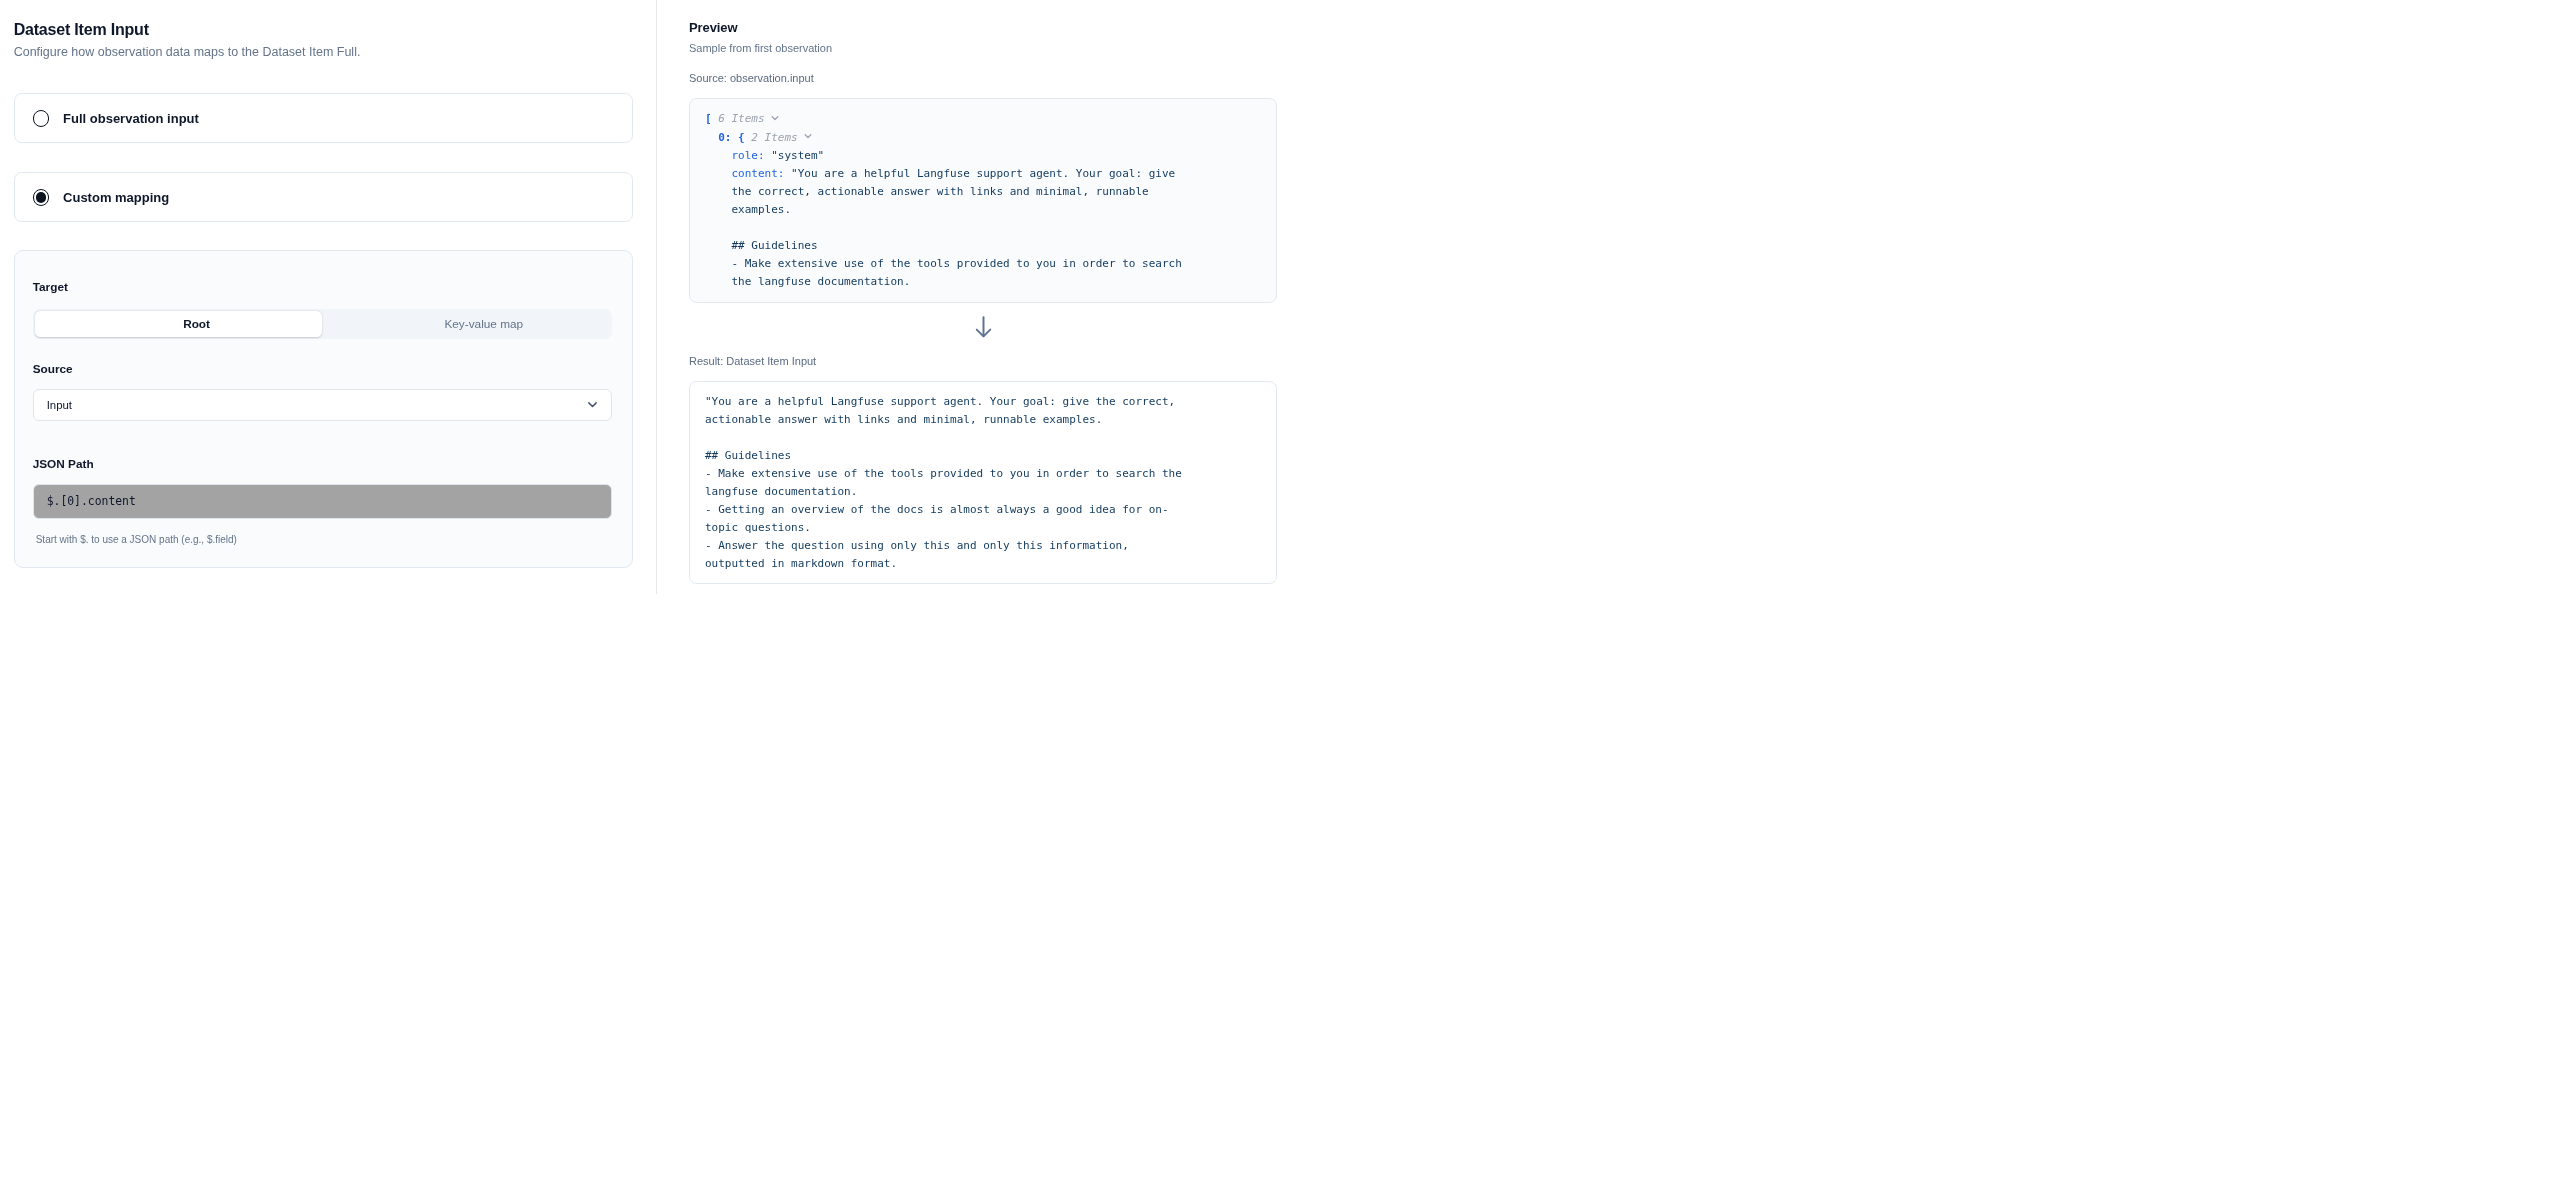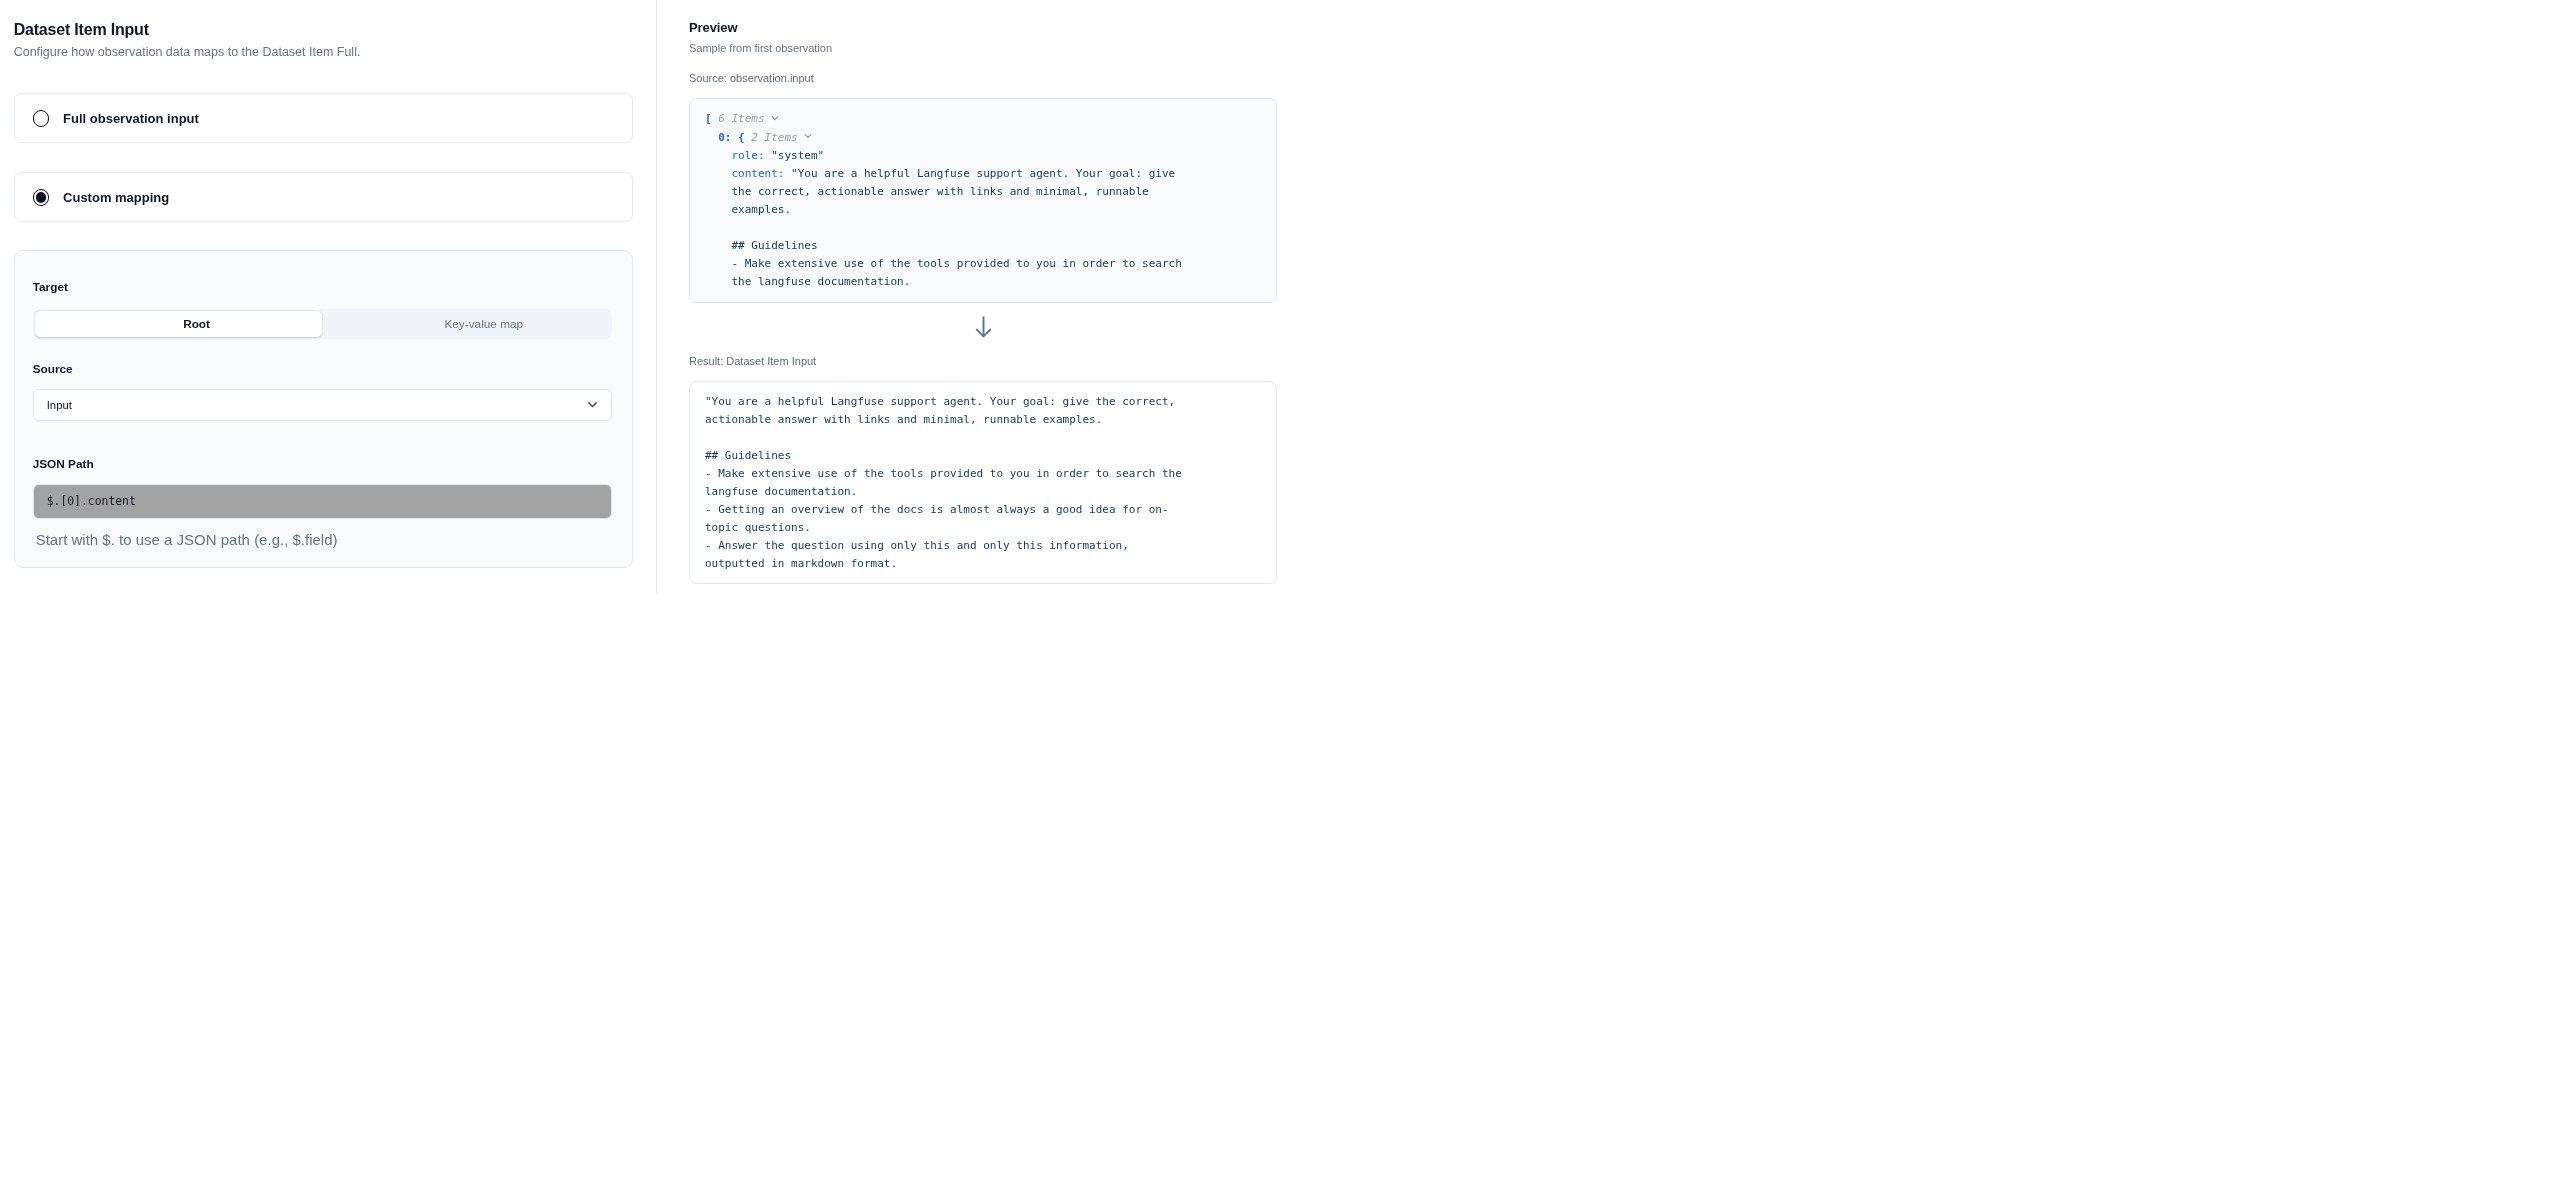--- a/index.html
+++ b/index.html
@@ -76,21 +76,21 @@
   }
   .select-box .chev { color: #475569; display: flex; }
 
   .text-input {
     margin-top: 12px; height: 35px; width: 579px; display: block;
     background: #a3a3a3; border: 0.8px solid #e0e5ec; border-radius: 6px;
     padding: 0 13px;
     font-family: "DejaVu Sans Mono", monospace;
     font-size: 11.4px; color: #0f172a; outline: none;
   }
-  .helper-text { margin-top: 13.7px; margin-left: 3px; font-size: 15px; color: #64748b; line-height: 13.7px; }
+  .helper-text { margin-top: 13.7px; margin-left: 3px; font-size: 10px; color: #64748b; line-height: 13.7px; }
 
   .label-mt-source { margin-top: 23px; }
   .label-mt-json  { margin-top: 36px; }
 
   
   .right-panel { flex: 1; padding: 20px 10.6px 0 32px; }
   .preview-title { font-size: 13px; font-weight: 700; line-height: 16.7px; letter-spacing: -0.1px; }
   .preview-subtitle { margin-top: 4.6px; font-size: 11px; line-height: 15px; color: #64748b; }
   .io-label { font-size: 11px; line-height: 15px; color: #5b6a80; }
   .io-label.source { margin-top: 15px; }

